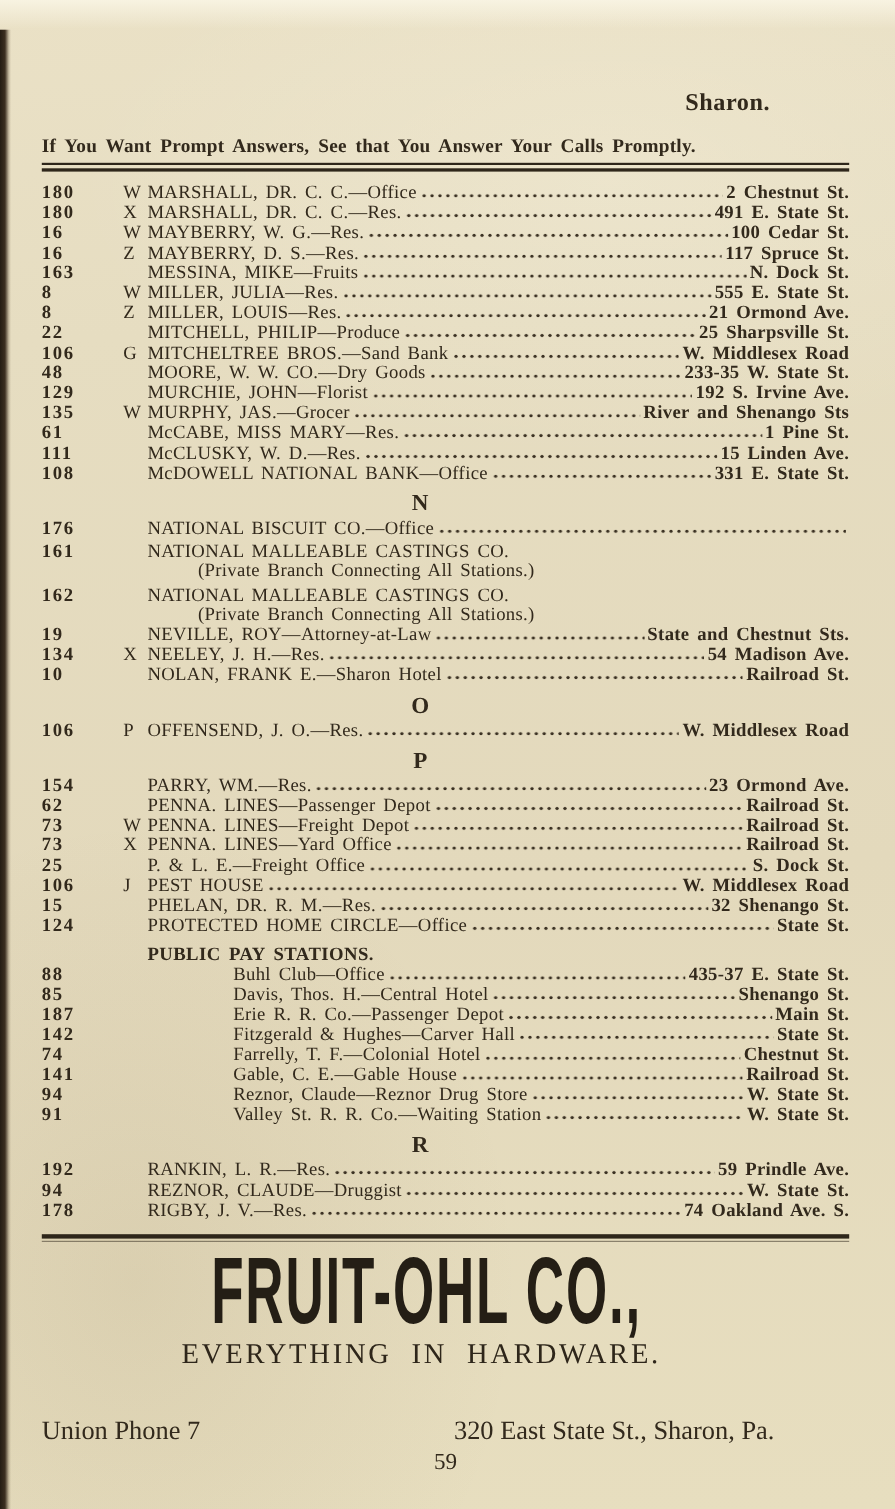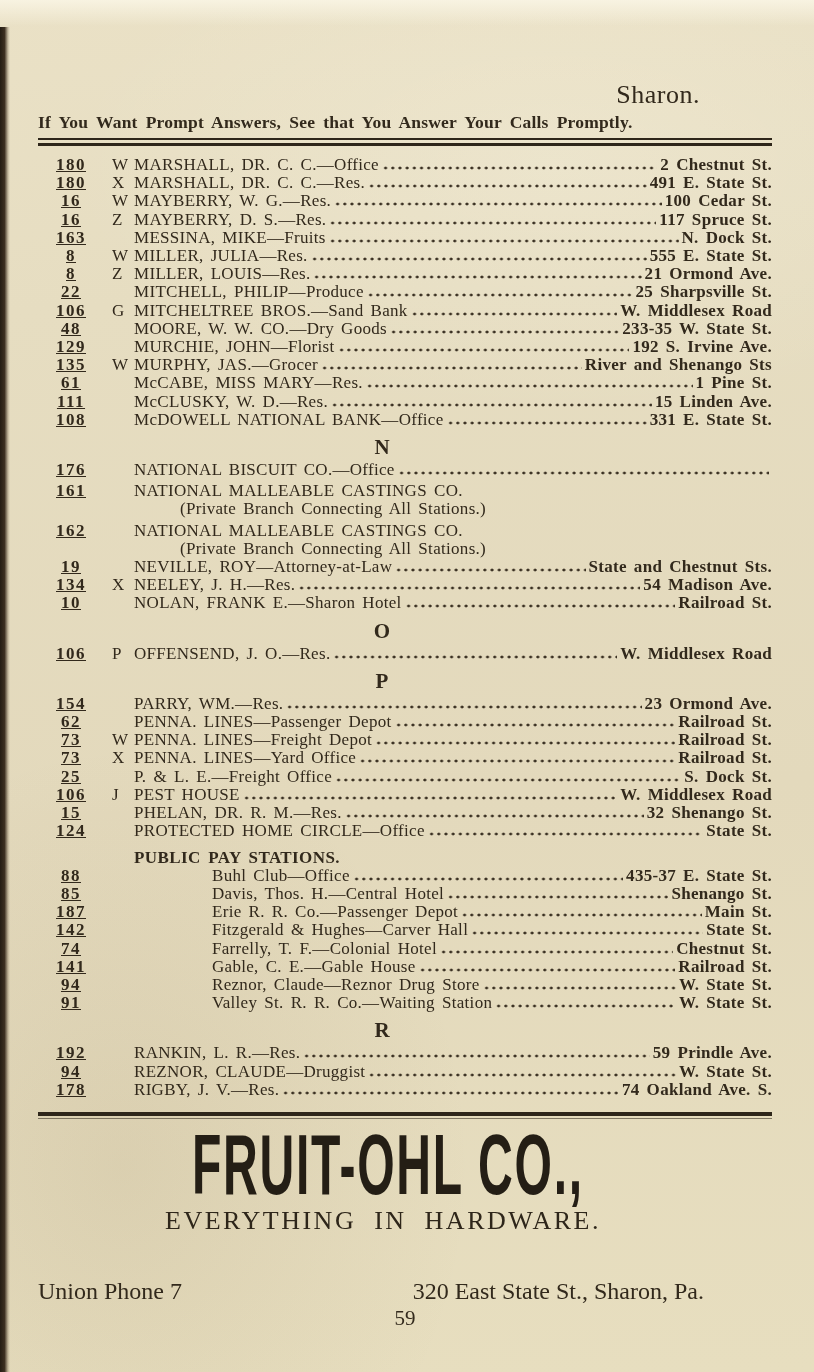--- a/index.html
+++ b/index.html
@@ -15,27 +15,27 @@
   .scan::before { 
     content:""; position:absolute; left:0; top:0; right:0; height:26px;
     background:linear-gradient(180deg, rgba(250,246,230,0.85), rgba(250,246,230,0));
   }
   .edge-left {
     position:absolute; left:0; top:27px; bottom:0; width:10px;
     background:linear-gradient(90deg, #241c13 0%, #3c2f21 45%, rgba(90,72,50,0.25) 80%, rgba(90,72,50,0) 100%);
   }
   .content { position:absolute; left:38px; right:42px; top:0; }
 
-  .city { text-align:right; padding-right:72px; font-weight:normal; font-size:26px; letter-spacing:0.5px; margin-top:80px; }
-  .slogan { font-weight:bold; font-size:17.5px; letter-spacing:0.2px; word-spacing:3.5px; white-space:nowrap; margin-top:2px; }
+  .city { text-align:right; padding-right:72px; font-weight:bold; font-size:22px; letter-spacing:0.5px; margin-top:80px; }
+  .slogan { font-weight:bold; font-size:17.5px; letter-spacing:0.2px; word-spacing:3.5px; white-space:nowrap; margin-top:16px; }
   .rule-double { margin-top:5px; border-top:2px solid #2e261a; height:3px; border-bottom:3px solid #2e261a; }
 
   .listing { margin-top:10px; }
   .row { display:flex; align-items:baseline; font-size:17px; line-height:18.2px; letter-spacing:0.3px; word-spacing:2.5px; white-space:nowrap; }
-  .num { width:66px; flex:0 0 66px; text-align:center; font-weight:bold; letter-spacing:1.5px;text-decoration:underline; }
+  .num { width:66px; flex:0 0 66px; text-align:left; font-weight:bold; letter-spacing:1.5px; }
   .letter { width:30px; flex:0 0 30px; padding-left:8px; box-sizing:border-box; }
   .namecol { flex:1 1 auto; display:flex; align-items:baseline; padding-left:0; min-width:0; }
   .indent .namecol .name { padding-left:78px; }
   .name { white-space:nowrap; }
   .leader {
     flex:1 1 auto; min-width:10px; height:12px; margin:0 3px;
     background-image:radial-gradient(circle, #3a3022 1.25px, rgba(58,48,34,0) 1.7px);
     background-size:7.2px 4px; background-repeat:repeat-x; background-position:0 bottom;
   }
   .addr { white-space:nowrap;font-weight:bold; }

